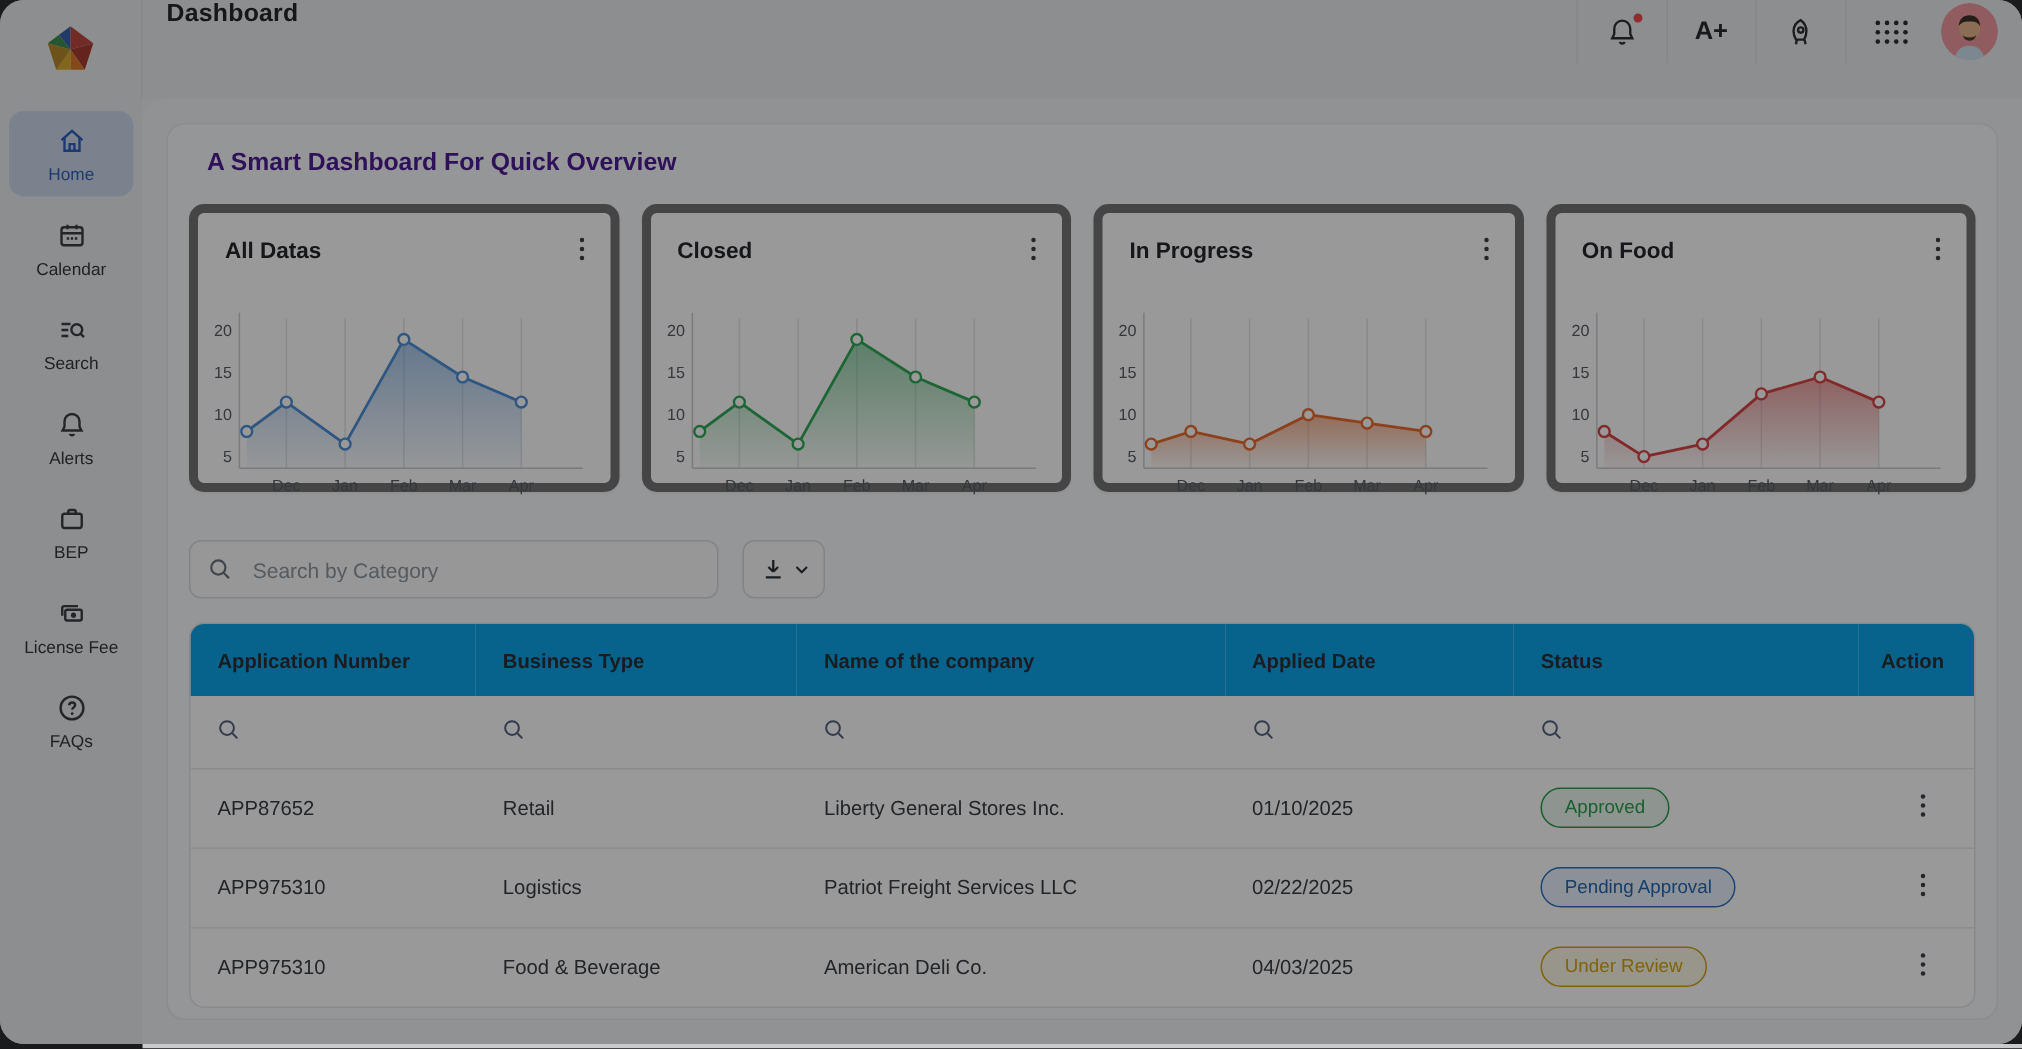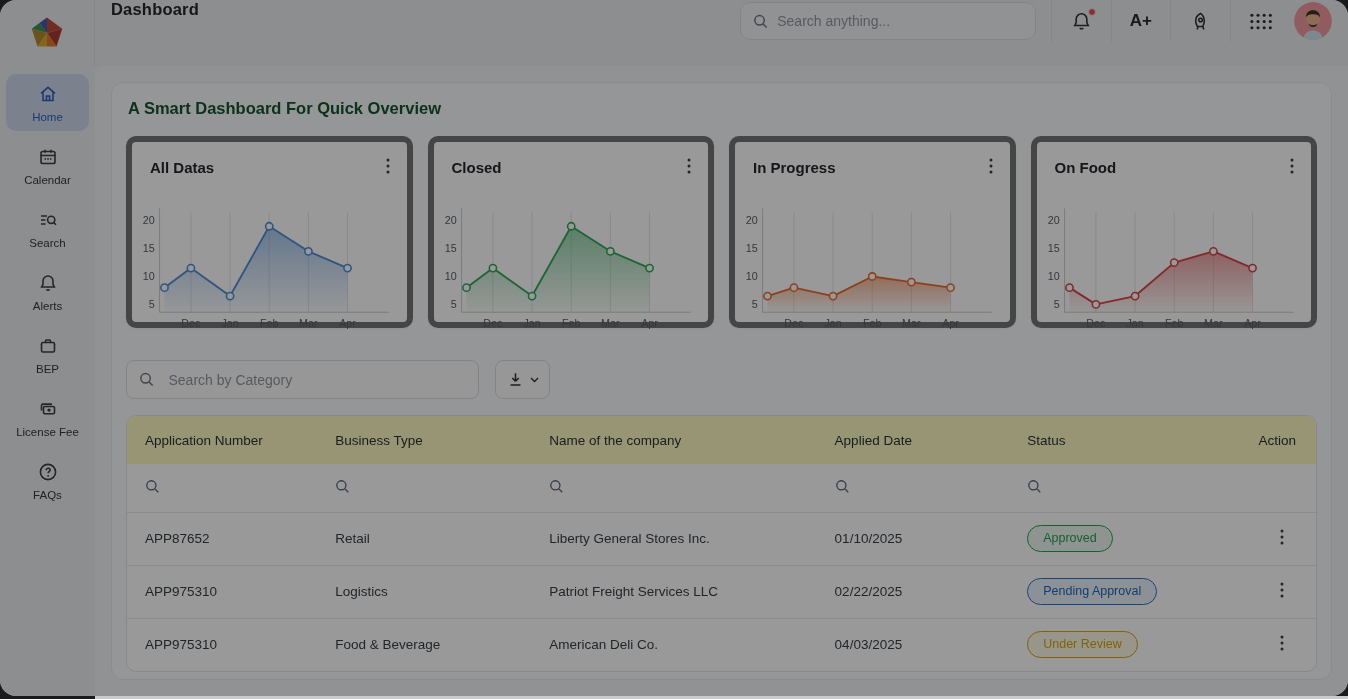--- a/index.html
+++ b/index.html
@@ -37,39 +37,39 @@
   .avatar{ width:38px; height:38px; border-radius:50%; overflow:hidden; margin-left:18px; border:none; padding:0; background:none; cursor:pointer; }
   
   .body-row{ flex:1; display:flex; min-height:0; }
   .sidebar{ width:95px; min-width:95px; background:#eaecef; padding-top:8px; display:flex; flex-direction:column; gap:6px; }
   .side-item{ display:flex; flex-direction:column; align-items:center; gap:6px; padding:9px 2px 8px; margin:0 6px; border-radius:10px; font-size:11.5px; color:#33373c; cursor:pointer;text-align:center; }
   .side-item svg{ stroke:#3a3e43; }
   .side-item.active{ background:#cdd9ec; color:#2d5fc0; }
   .side-item.active svg{ stroke:#2d5fc0; }
   main{ flex:1; background:#f2f3f5; border-top-left-radius:14px; padding:16px; min-width:0; }
   .content-card{ background:#f9fafb; border:1px solid #e6e8eb; border-radius:12px; padding:14px 14px 6px; height:100%; }
-  h1{ font-size:16.5px; font-weight:700; color:#14532d; margin:2px 0 18px 2px; }
+  h1{ font-size:16.5px; font-weight:700; color:#4c1d95; margin:2px 0 18px 12px; }
   
   .cards{ display:flex; gap:15px; }
   .chart-card{ flex:1; background:#ffffff; border:6px solid #737373; border-radius:10px; height:192px; box-shadow:0 1px 2px rgba(25,35,45,.05); }
   .card-head{ display:flex; justify-content:space-between; align-items:center; padding:13px 12px 0 18px; }
   .card-title{ font-size:15px; font-weight:700; color:#23262b; }
   .kebab{ background:none; border:none; cursor:pointer; padding:3px 5px; }
   .chart-box{ padding:3px 10px 0 8px; }
   .chart-box svg{ display:block; width:100%; height:auto; font-family:inherit; }
   
   .filter-bar{ margin-top:32px; display:flex; gap:16px; }
   .cat-search{ width:353px; height:39px; background:#fbfcfd; border:1px solid #d8dbdf; border-radius:8px; display:flex; align-items:center; padding:0 12px; gap:14px; }
   .cat-search input{ border:none; outline:none; background:transparent; font-size:14px; color:#3c4045; width:100%; font-family:inherit; }
   .cat-search input::placeholder{ color:#8f97a0; }
   .dl-btn{ width:55px; height:39px; background:#fbfcfd; border:1px solid #d8dbdf; border-radius:8px; display:flex; align-items:center; justify-content:center; gap:5px; cursor:pointer; }
   
   .table-wrap{ margin-top:16px; border:1px solid #e2e5e8; border-radius:10px; overflow:hidden; background:#fff; }
   table{ width:100%; border-collapse:collapse; table-layout:fixed; font-size:13.5px; }
-  thead th{ background:#fef9c3; text-align:left; font-weight:400; color:#2c3036; height:48px; padding-left:18px; }
+  thead th{ background:#0ea5e9; text-align:left; font-weight:700; color:#2c3036; height:48px; padding-left:18px; }
   th.col-action{ text-align:right; padding-right:20px; padding-left:0; }
   .filter-row td{ height:48px; padding-left:18px; border-bottom:1px solid #e6e8eb; }
   tbody tr.data-row td{ height:53px; color:#383d43; padding-left:18px; }
   tbody tr.data-row + tr.data-row td{ border-top:1px solid #e8eaed; }
   td.cell-action{ text-align:right; padding-right:28px; padding-left:0; }
   .badge{ display:inline-block; padding:5px 15px; border-radius:999px; font-size:12.5px; border:1px solid; line-height:1.2; }
   .badge[data-variant="approved"]{ color:#2a9d4f; border-color:#2a9d4f; background:#edf8f0; }
   .badge[data-variant="pending"]{ color:#2367b1; border-color:#2d72c0; background:#eaf2fb; }
   .badge[data-variant="under-review"]{ color:#d7a411; border-color:#d7a411; background:#fdf8e7; }
   .row-kebab{ background:none; border:none; cursor:pointer; padding:2px 4px; }
@@ -87,27 +87,20 @@
         <polygon points="19,3.5 34.2,14.8 19,19" fill="#c04a3e"></polygon>
         <polygon points="34.2,14.8 28.5,32.5 19,19" fill="#a93a32"></polygon>
         <polygon points="28.5,32.5 19,32.5 19,19" fill="#dd7a2a"></polygon>
         <polygon points="19,32.5 9.5,32.5 19,19" fill="#d9aa2e"></polygon>
         <polygon points="9.5,32.5 3.8,14.8 19,19" fill="#b5892b"></polygon>
       </svg>
     </div>
     <div class="page-title">Dashboard</div>
 
     <div class="header-right">
-      <div class="hsearch">
-        <svg width="17" height="17" viewBox="0 0 17 17" fill="none" stroke="#6a737d" stroke-width="1.6">
-          <circle cx="7.2" cy="7.2" r="5.2"></circle>
-            <path d="M11.2 11.2 15 15"></path>
-        </svg>
-        <input placeholder="Search anything..." style="">
-      </div>
       <div class="vdiv"></div>
       <button class="iconbtn">
         <svg width="23" height="23" viewBox="0 0 22 22" fill="none" stroke="#2c3034" stroke-width="1.5">
           <path d="M11 3.6a5.1 5.1 0 0 0-5.1 5.1v3.4L4.6 14.8h12.8l-1.3-2.7V8.7A5.1 5.1 0 0 0 11 3.6Z"></path>
           <path d="M9.4 17.2a1.8 1.8 0 0 0 3.2 0"></path>
         </svg>
         <span class="notif-dot"></span>
       </button>
       <div class="vdiv"></div>
       <button class="iconbtn afont">A+</button>

